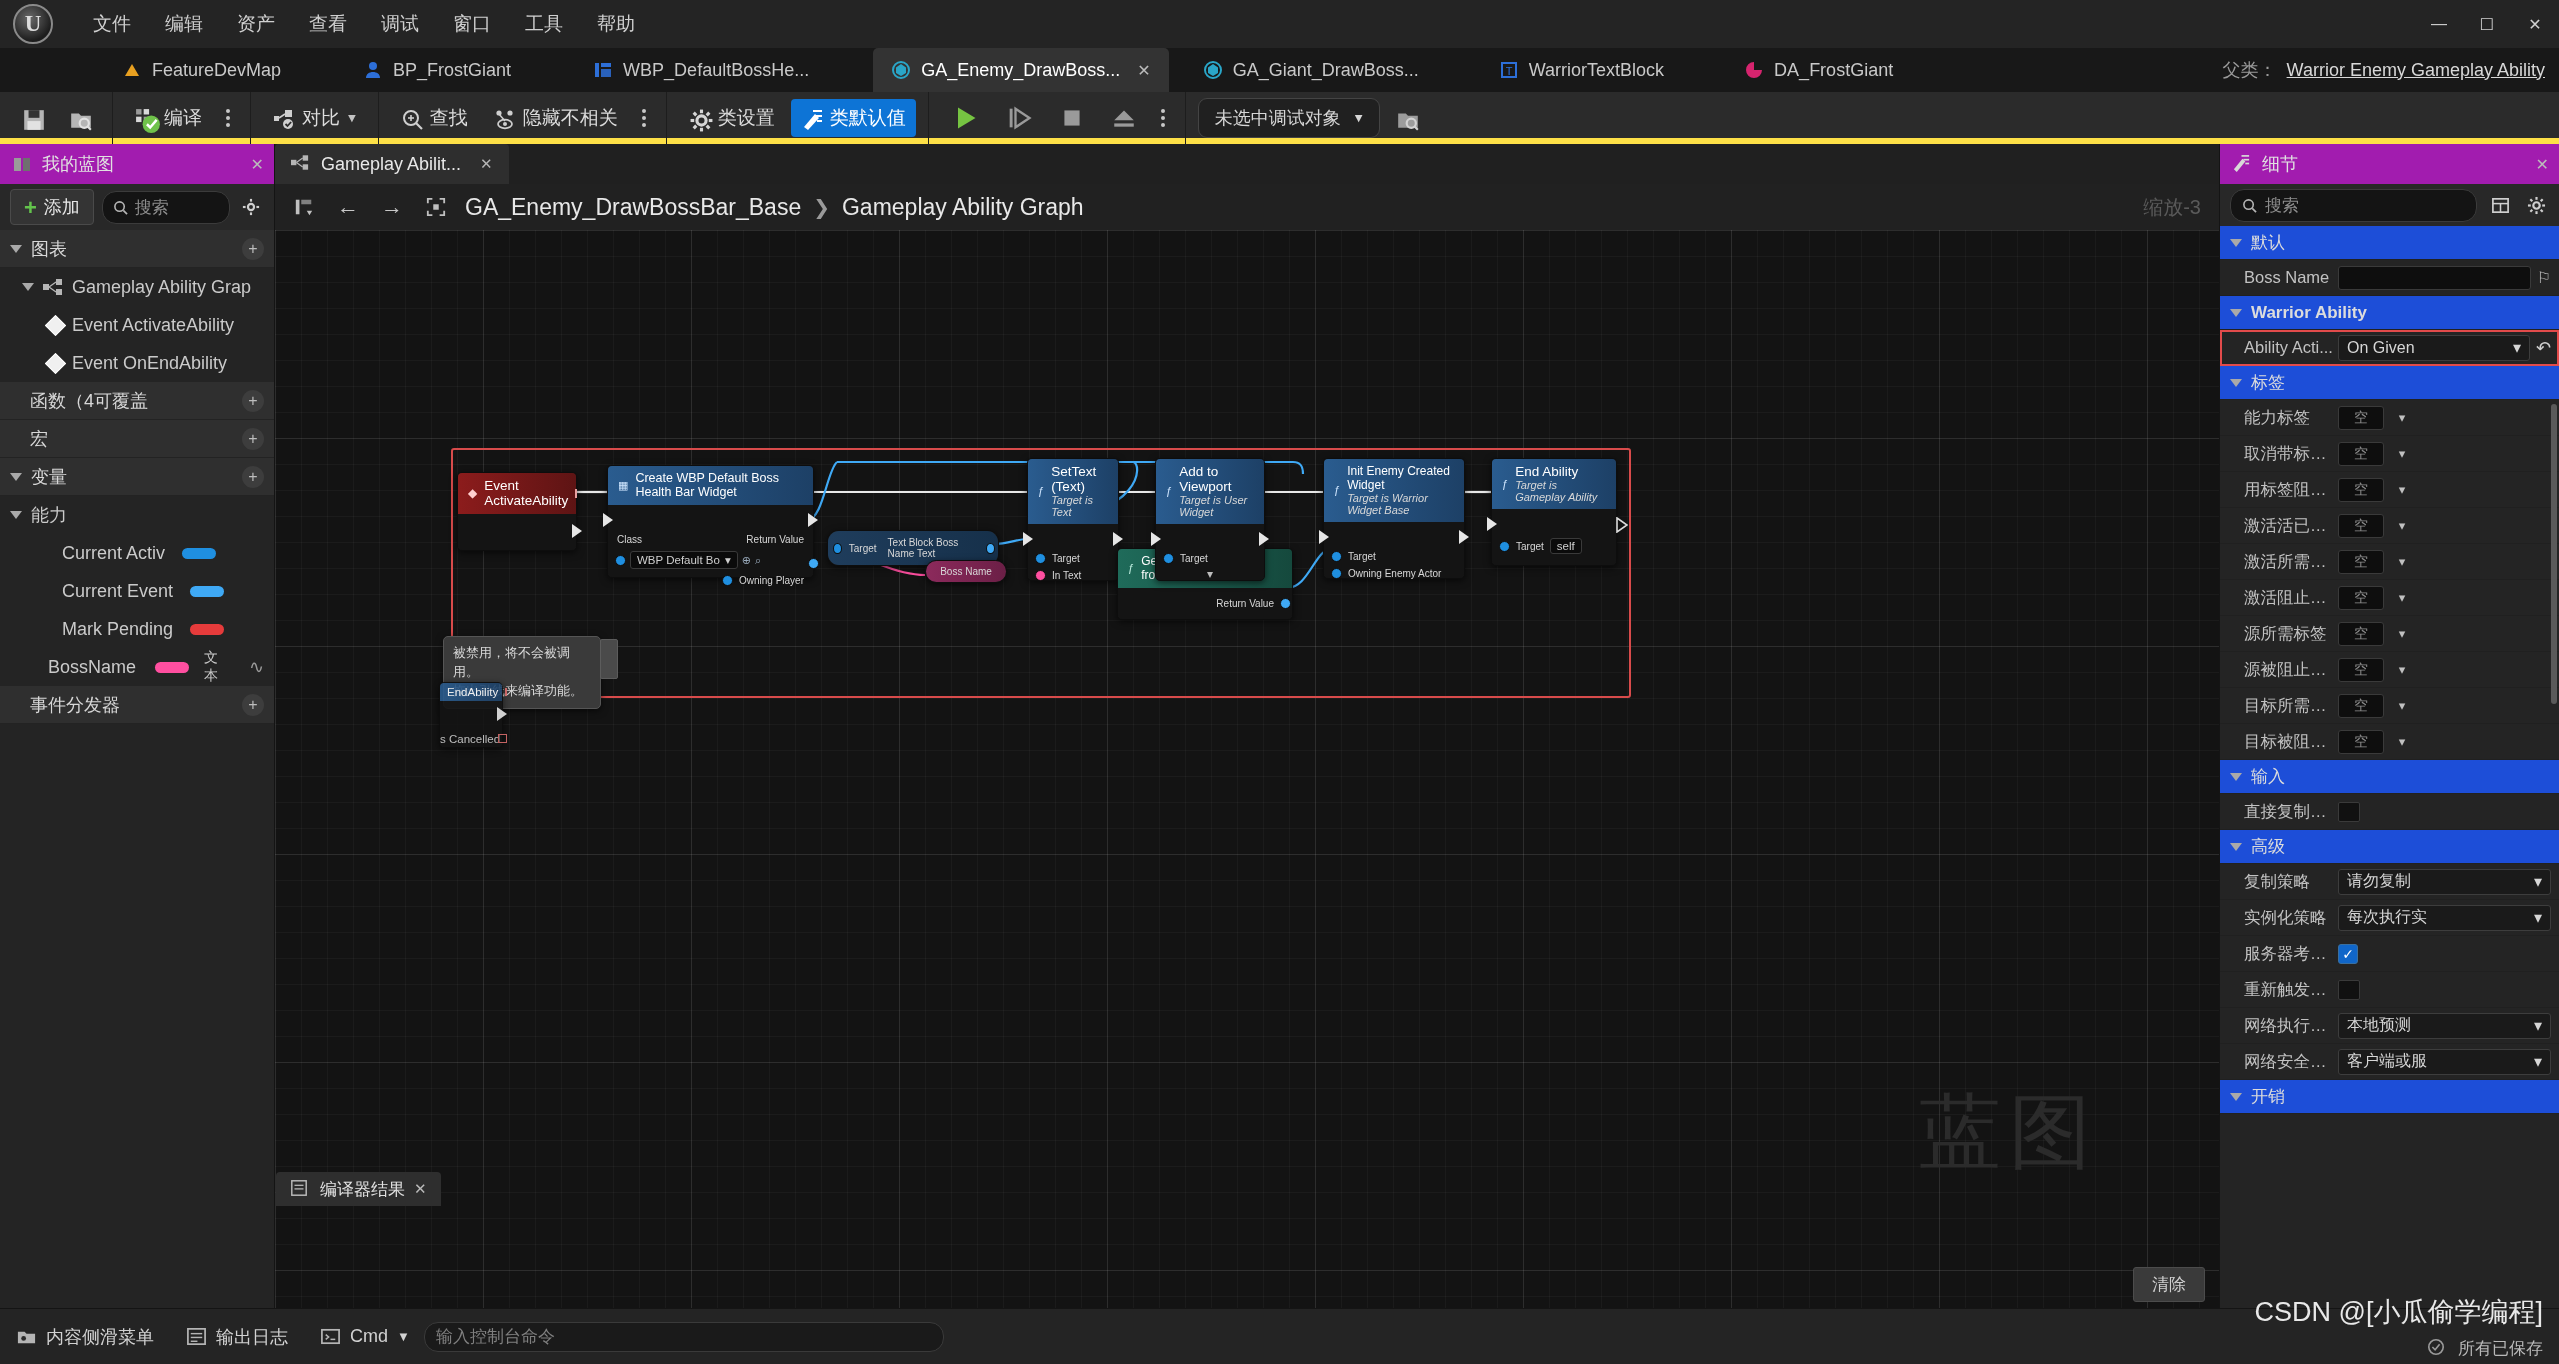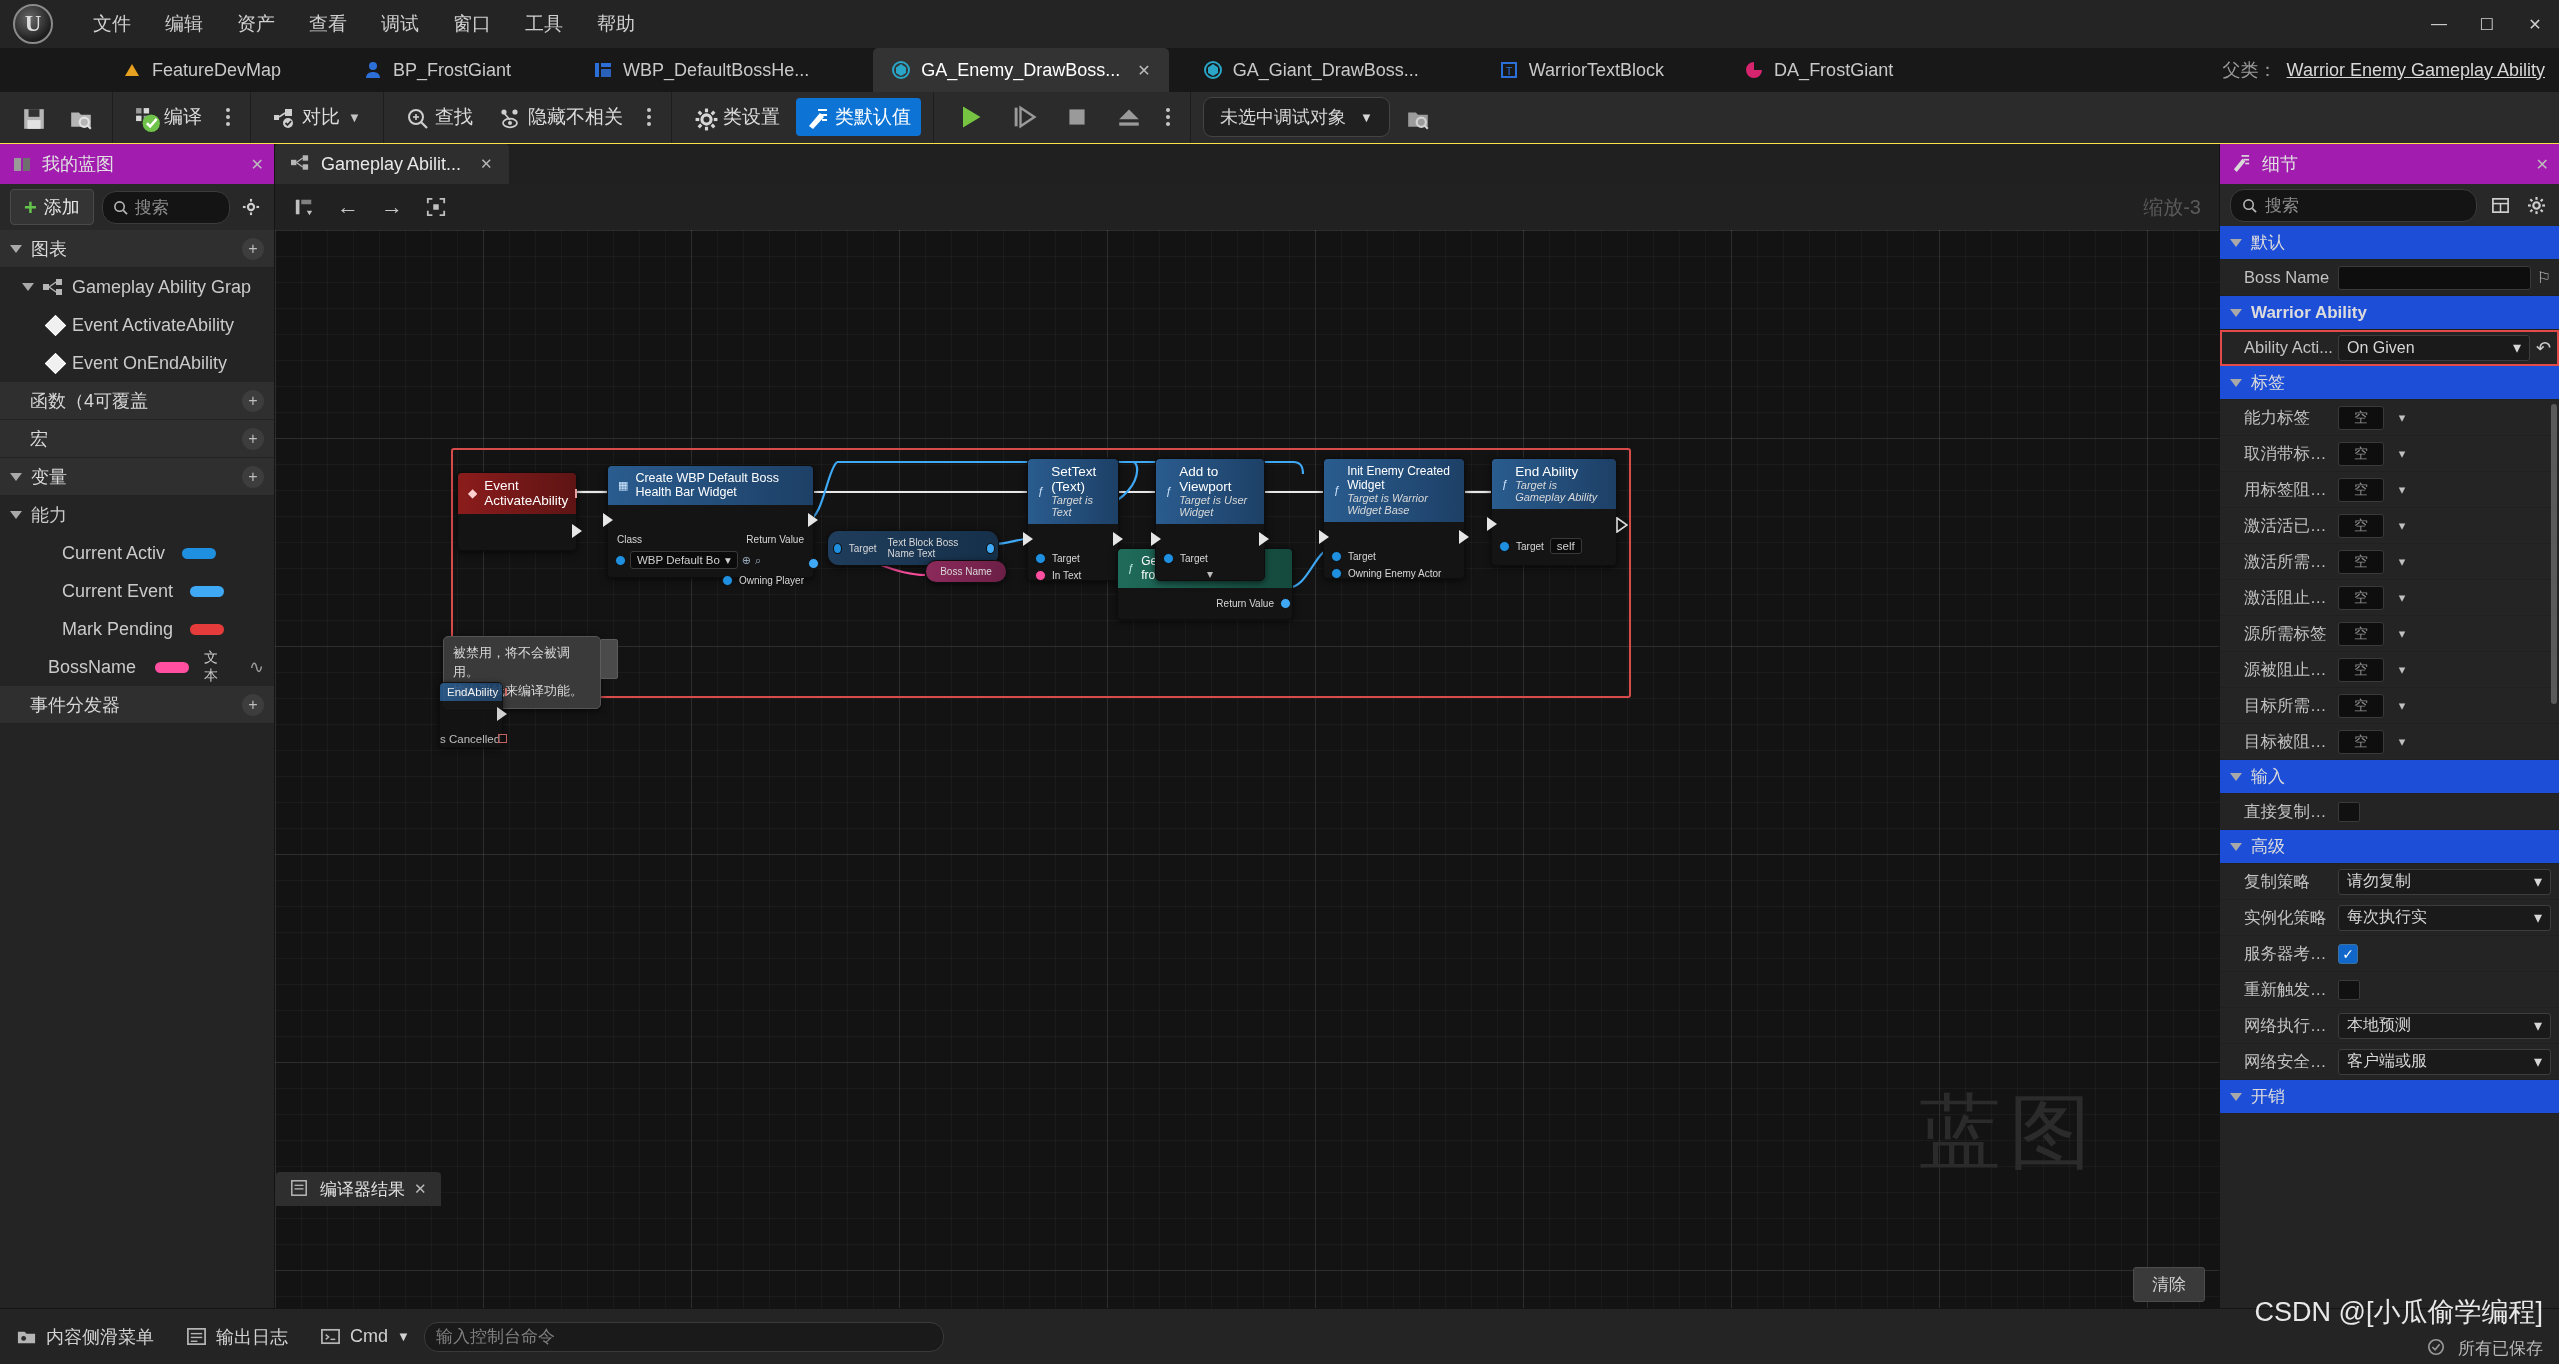--- a/index.html
+++ b/index.html
@@ -26,22 +26,22 @@
   .atab { height:44px; display:flex; align-items:center; gap:9px; padding:0 18px; color:#c9c9c9; font-size:18px;
      white-space:nowrap; border-top-left-radius:5px; border-top-right-radius:5px;}
   .atab.active { background:#333333; color:#ffffff; }
   .atab .tclose { margin-left:8px; font-size:16px; color:#bbb; }
   .ti { width:21px;height:21px;display:inline-block;flex:0 0 auto; position:relative; }
   .parentrow { position:absolute; right:14px; top:0; height:44px; display:flex; align-items:center; gap:10px;
      font-size:18px; color:#9a9a9a; }
   .parentrow .plink { color:#d8d8d8; text-decoration:underline; }
 
   
-  .toolbar { height:52px; background:#2b2b2b; display:flex; align-items:flex-end; flex:0 0 auto;
-     border-bottom:1px solid #fde047; }
+  .toolbar { height:52px; background:#2b2b2b; display:flex; align-items:flex-start; flex:0 0 auto;
+     border-bottom:6px solid #fde047;font-family:Liberation Mono, monospace; }
   .tgrp { display:flex; align-items:center; height:52px; padding:0 12px; gap:6px;
      border-right:1px solid #1d1d1d; }
   .tbtn { display:flex; align-items:center; gap:8px; padding:6px 10px; border-radius:4px;
      color:#dcdcdc; font-size:19px; white-space:nowrap; }
   .tbtn.primary { background:#0d74d6; color:#fff; }
   .kebab { display:flex; flex-direction:column; gap:3px; padding:6px 8px; border-radius:4px;}
   .kebab i { width:4px;height:4px;border-radius:50%;background:#c8c8c8;display:block; }
   .dbgsel { background:#202020; border:1px solid #444; border-radius:9px; padding:7px 16px;
      display:flex;align-items:center;gap:14px; color:#d6d6d6; font-size:18px; }
 
@@ -560,20 +560,25 @@
             </svg>
         </div>
         <div class="navbtn">←</div>
         <div class="navbtn">→</div>
         <div class="navbtn">
           <svg viewBox="0 0 22 22" width="20" height="20">
               <path d="M2 7V2h5M20 7V2h-5M2 15v5h5M20 15v5h-5" fill="none" stroke="#c0c0c0" stroke-width="2"></path>
               <rect x="8" y="8" width="6" height="6" fill="#c0c0c0"></rect>
             </svg>
         </div>
+        <div class="bcrumb">
+          <span>GA_Enemy_DrawBossBar_Base</span>
+          <span class="sepc">❯</span>
+          <span>Gameplay Ability Graph</span>
+        </div>
         <div class="zoomlbl">缩放-3</div>
       </div>
 
       <div class="graph">
 
         <div class="selbox" style="left:176px; top:218px; width:1180px; height:250px;"></div>
 
         <svg class="wires">
 
           <path d="M300 262 C316 262 318 262 332 262" stroke="#e8e8e8" stroke-width="2.2" fill="none"></path>

